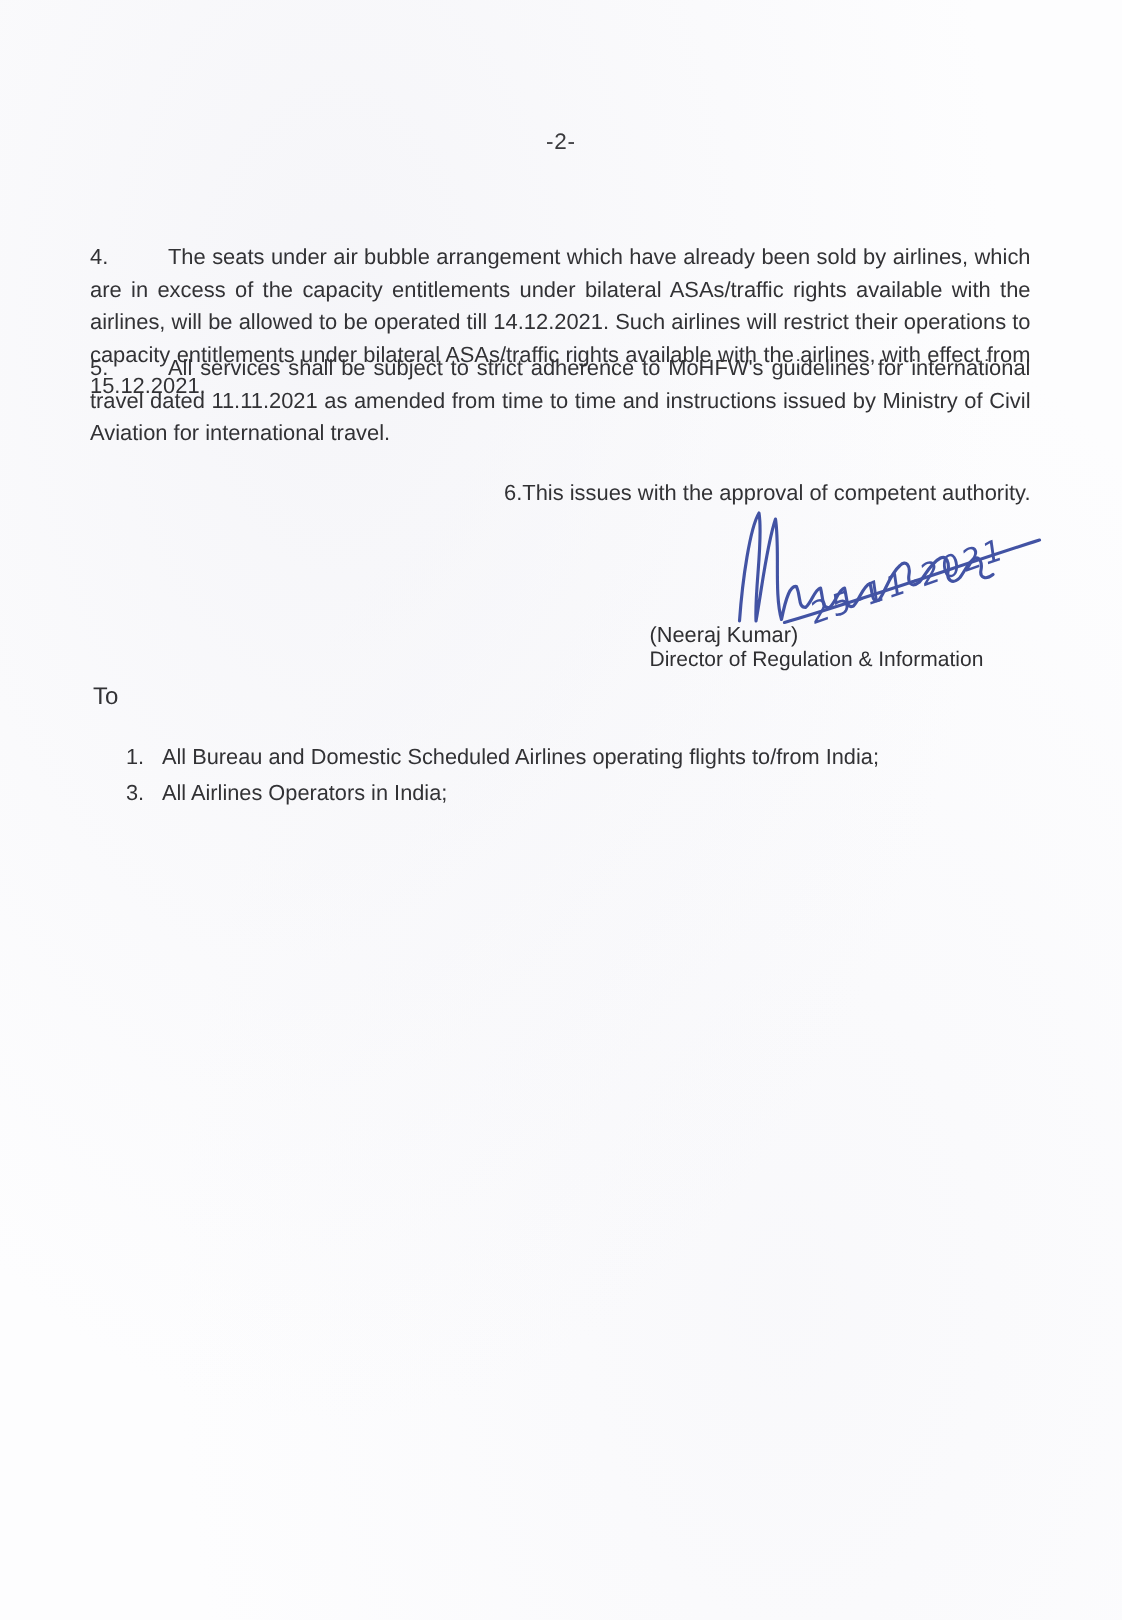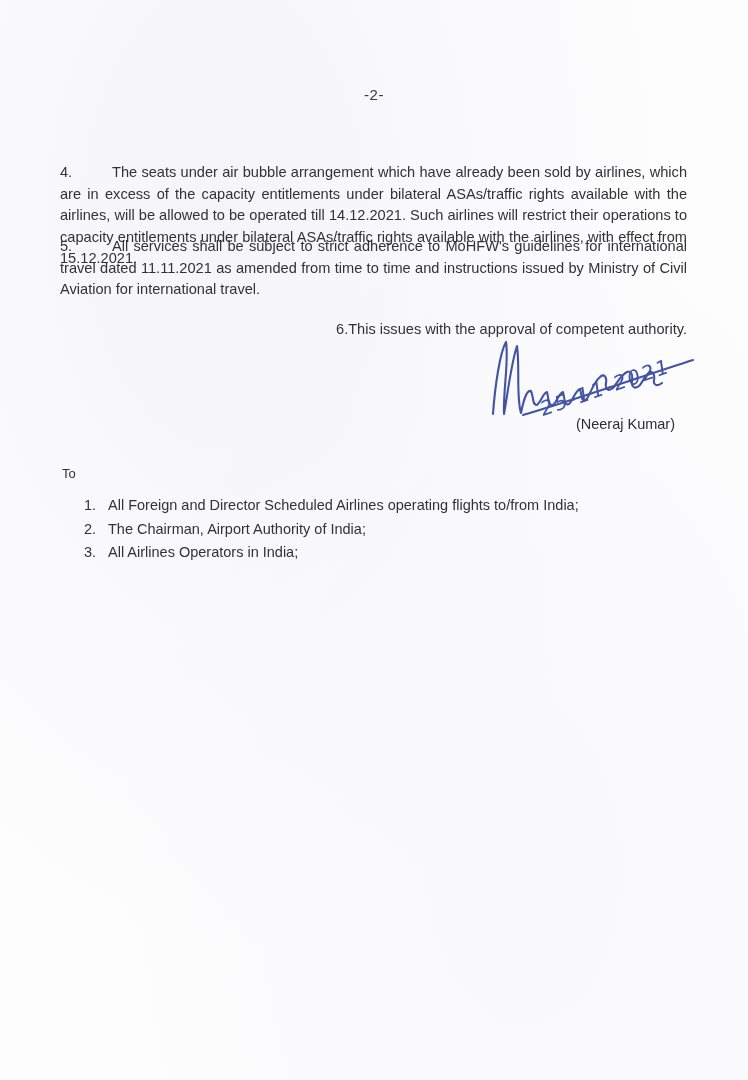--- a/index.html
+++ b/index.html
@@ -67,36 +67,36 @@
     font-size: 20px;
     font-style: italic;
     letter-spacing: 2px;
     font-family: "DejaVu Sans", sans-serif;
   }
   .signatory {
     position: absolute;
     left: 433px;
     top: 416px;
     width: 242px;
-    text-align: right;
+    text-align: left;
     color: #2f2f32;
   }
   .signatory .sig-name {
     font-size: 14.5px;
     line-height: 16px;
   }
   .signatory .sig-title {
     font-size: 14px;
     line-height: 15.5px;
   }
   .to-label {
     position: absolute;
     left: 62px;
-    top: 466px;
-    font-size: 13px;
+    top: 456px;
+    font-size: 16px;
     color: #323235;
   }
   .to-list {
     position: absolute;
     left: 84px;
     top: 497px;
     width: 600px;
     font-size: 14.5px;
     color: #323235;
   }
@@ -150,29 +150,27 @@
              C148,53 152,56 157,51
              C160,47 163,40 167,38
              C170,37 172,41 171,46
              C170,51 174,53 179,49"></path>
     <path class="sig-stroke" d="M40,81 C85,68 160,42 210,26"></path>
     <text class="sig-date" transform="translate(60,82) rotate(-19)">25-11-2021</text>
   </svg>
 
   <div class="signatory">
     <div class="sig-name">(Neeraj Kumar)</div>
+    <div class="sig-title">Director of Regulation &amp; Information</div>
   </div>
 
   <div class="to-label">To</div>
 
   <div class="to-list">
     <div class="to-item">
-      <span class="to-num">1.</span><span>All Foreign and Director Scheduled Airlines operating flights to/from India;</span>
-    </div>
-    <div class="to-item">
-      <span class="to-num">2.</span><span>The Chairman, Airport Authority of India;</span>
+      <span class="to-num">1.</span><span>All Bureau and Domestic Scheduled Airlines operating flights to/from India;</span>
     </div>
     <div class="to-item">
       <span class="to-num">3.</span><span>All Airlines Operators in India;</span>
     </div>
   </div>
 
 </div>
 
 </body></html>

